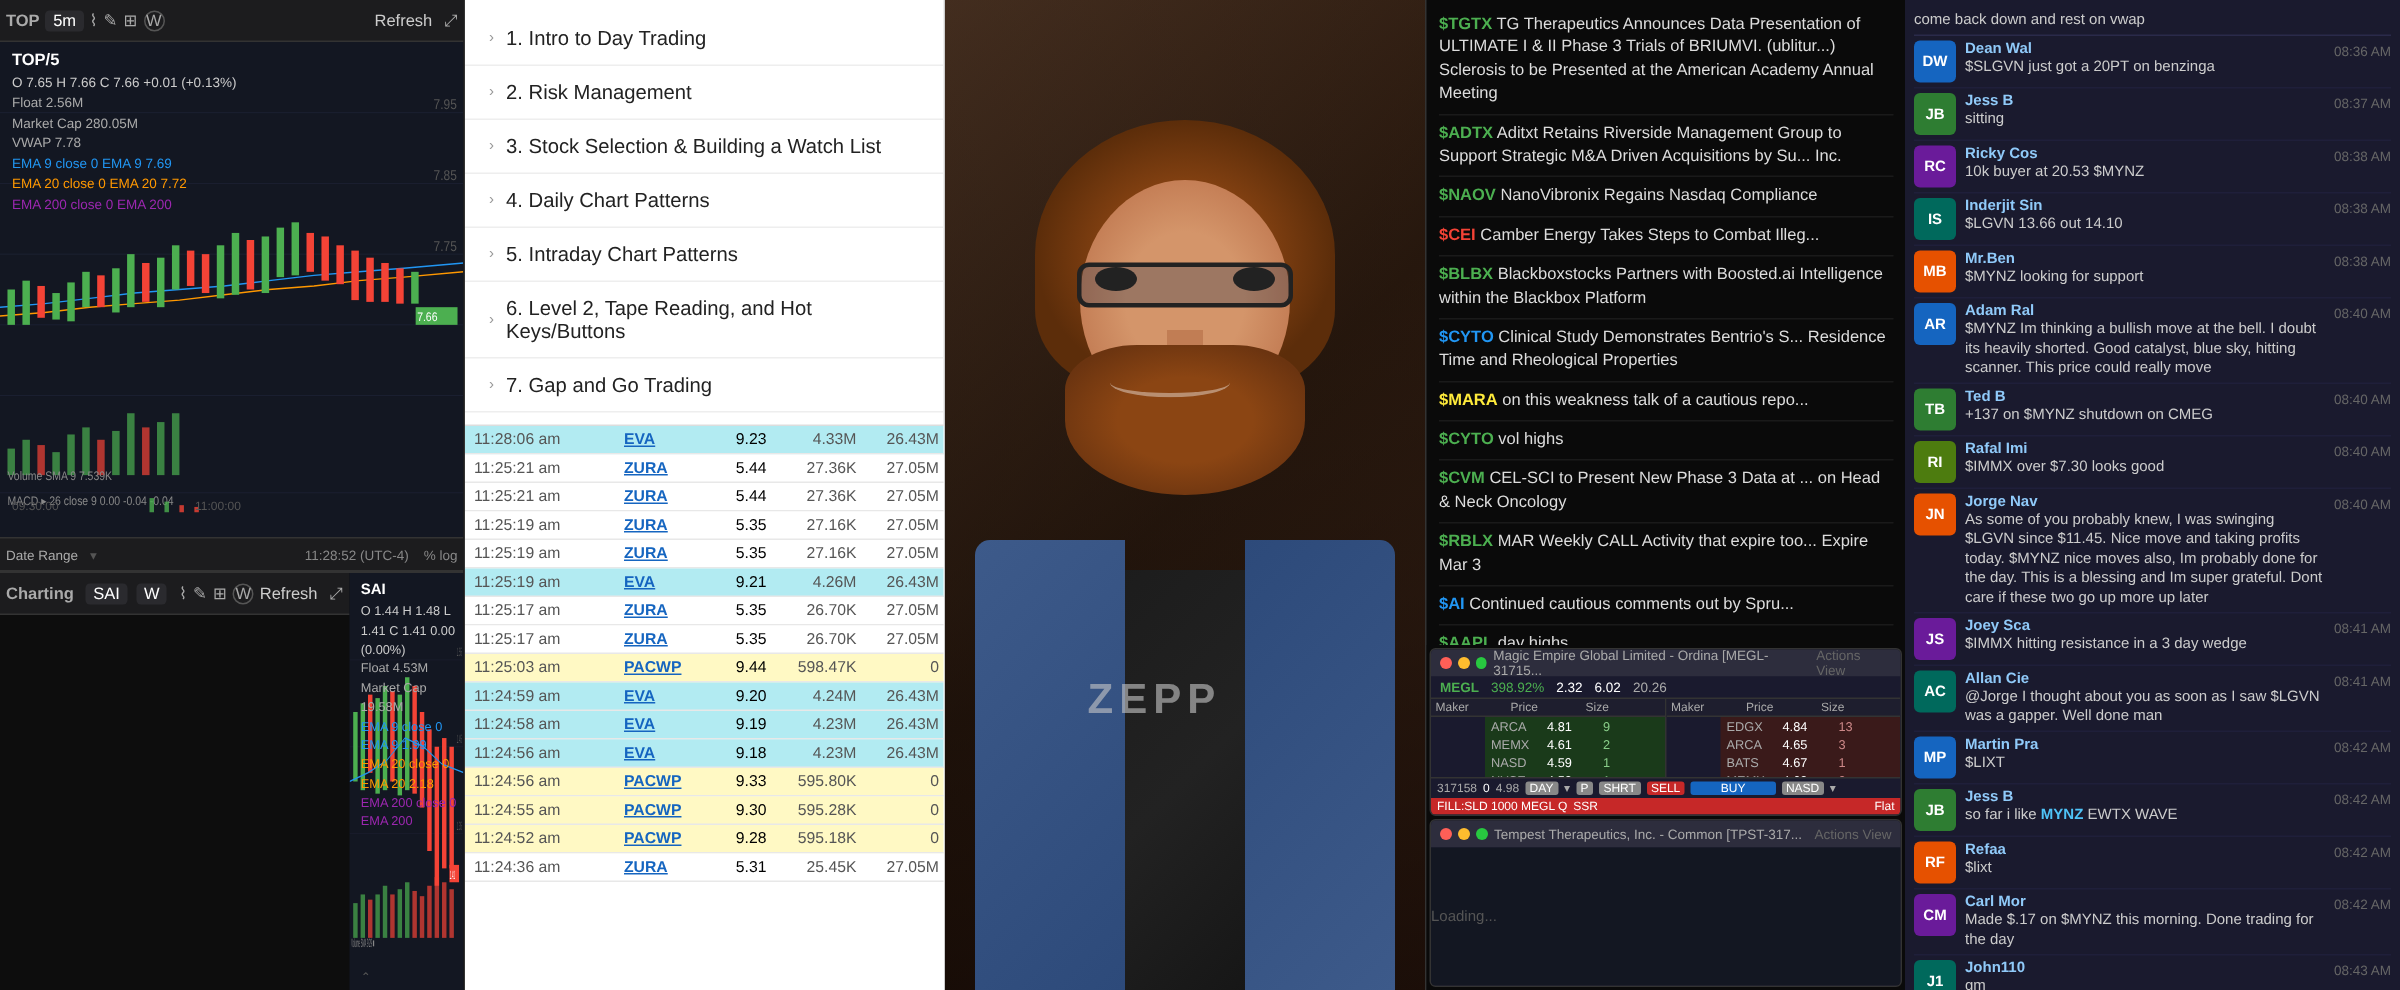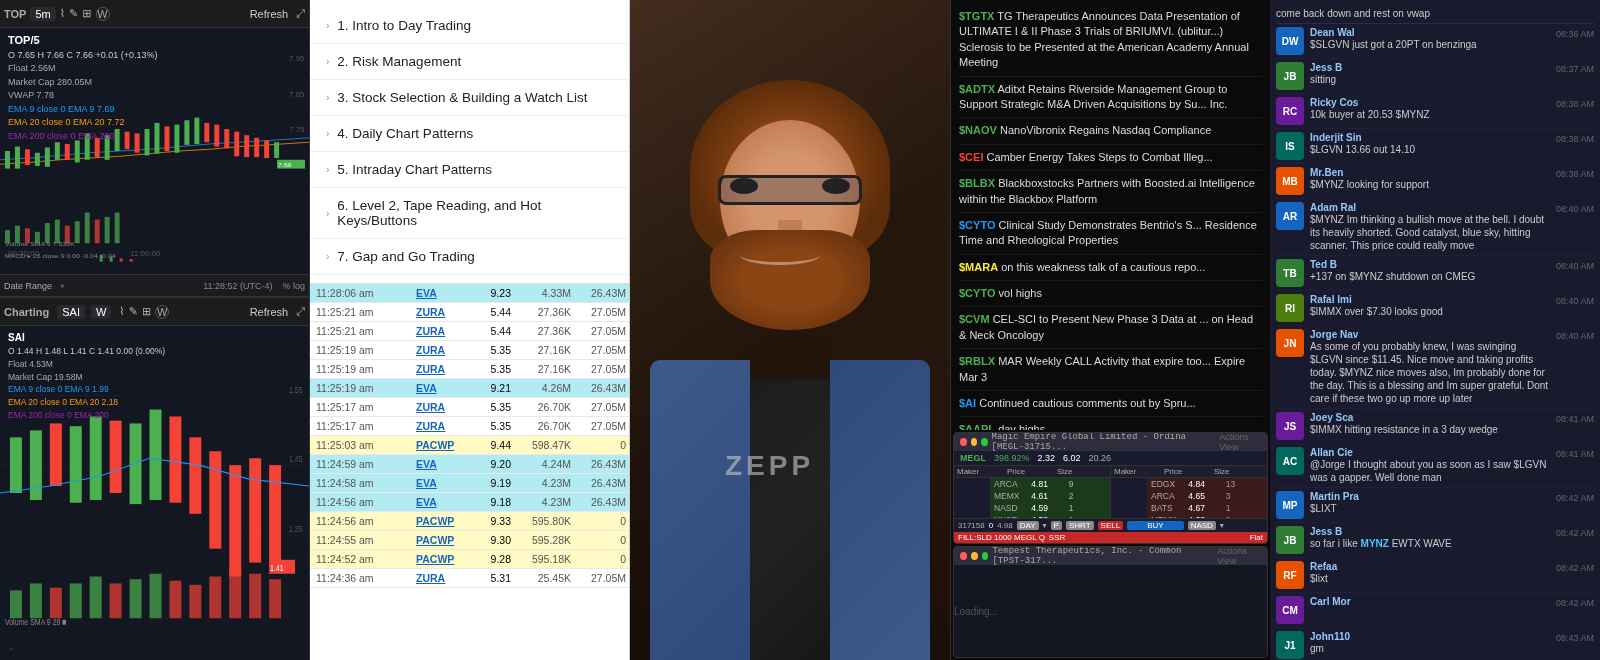--- a/index.html
+++ b/index.html
@@ -97,24 +97,24 @@
       border-top: 1px solid #333;
       gap: 4px;
     }
     .chart-bottom-toolbar span {
       color: #888;
       font-size: 9px;
     }
 
     
     #chart-panel-lower {
-      height: 364px;
+      height: 280px;
       background: #0d0d0d;
       display: flex;
-      flex-direction: column;
+      flex-direction: row;
       border-top: 2px solid #333;
     }
     .lower-chart-toolbar {
       display: flex;
       align-items: center;
       background: #1c1c1e;
       padding: 2px 4px;
       height: 28px;
       border-bottom: 1px solid #333;
       gap: 4px;
@@ -364,21 +364,20 @@
       height: 18px;
       gap: 4px;
     }
     .level2-titlebar-dot {
       width: 8px; height: 8px;
       border-radius: 50%;
     }
     .level2-titlebar-title {
       color: #aaa;
       font-size: 9px;
-      font-family: Liberation Mono, monospace;
     }
     .level2-row {
       display: grid;
       grid-template-columns: 1fr 1fr 1fr;
       padding: 1px 4px;
       font-size: 8.5px;
       margin-left: 36px;
     }
     .level2-row.bid { background: #1a3a1a; color: #88cc88; }
     .level2-row.ask { background: #3a1a1a; color: #cc8888; }
@@ -1076,20 +1075,21 @@
     <div class="chat-content">
       <div class="chat-username">Refaa</div>
       <div class="chat-message">$lixt</div>
     </div>
     <div class="chat-time">08:42 AM</div>
   </div>
         <div class="chat-item">
     <div class="chat-avatar purple">CM</div>
     <div class="chat-content">
       <div class="chat-username">Carl Mor</div>
+      <div class="chat-message">Made $.17 on $MYNZ this morning. Done trading for the day</div>
     </div>
     <div class="chat-time">08:42 AM</div>
   </div>
         <div class="chat-item">
     <div class="chat-avatar teal">J1</div>
     <div class="chat-content">
       <div class="chat-username">John110</div>
       <div class="chat-message">gm</div>
     </div>
     <div class="chat-time">08:43 AM</div>

